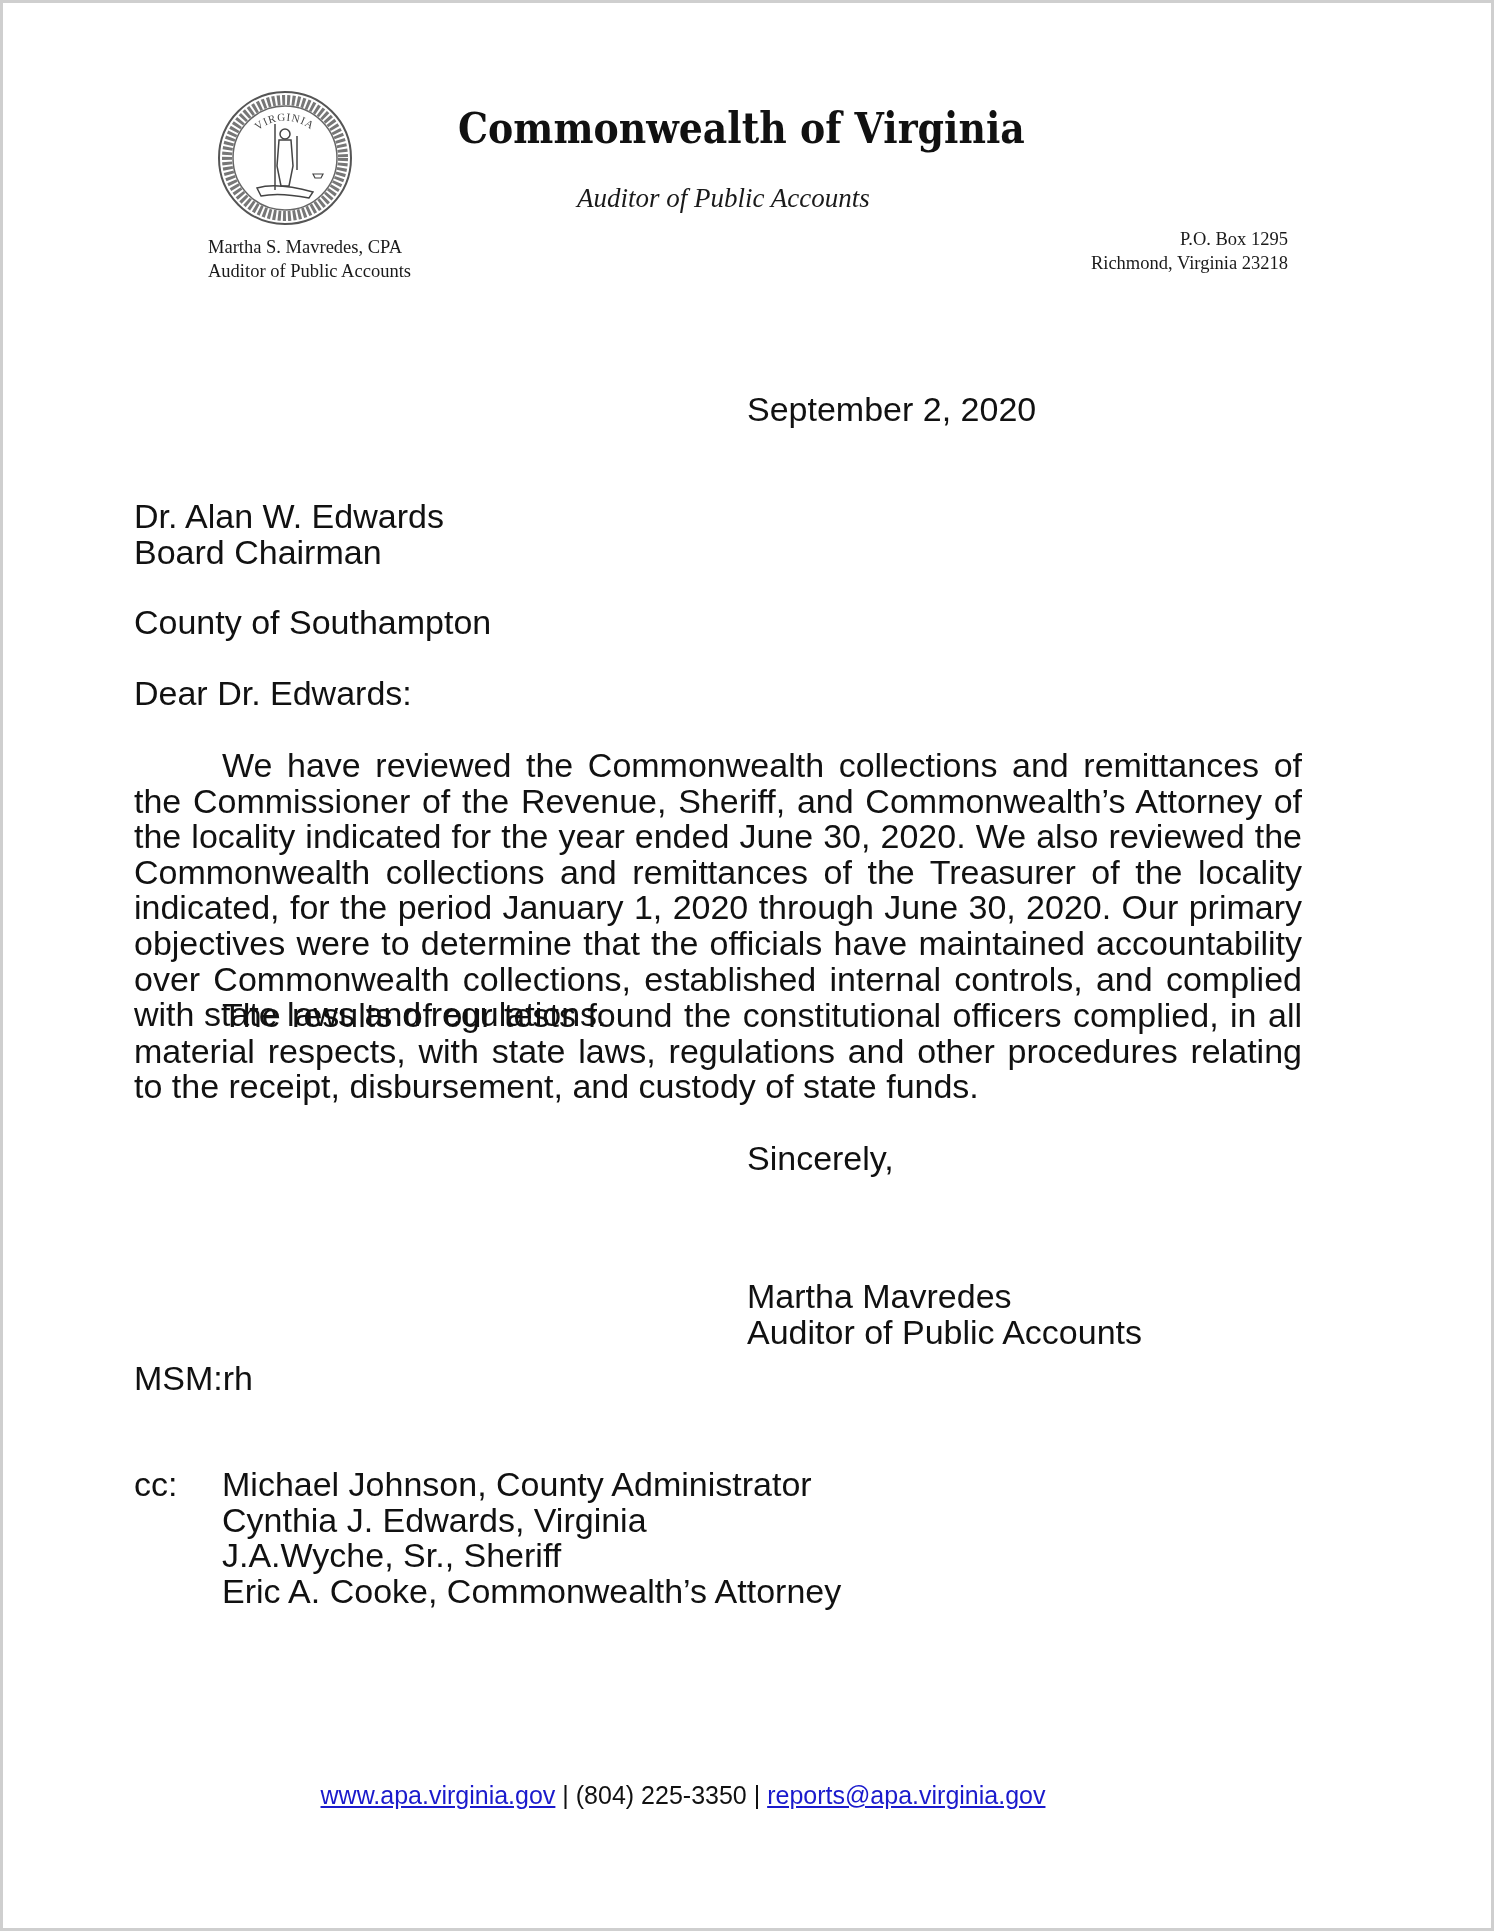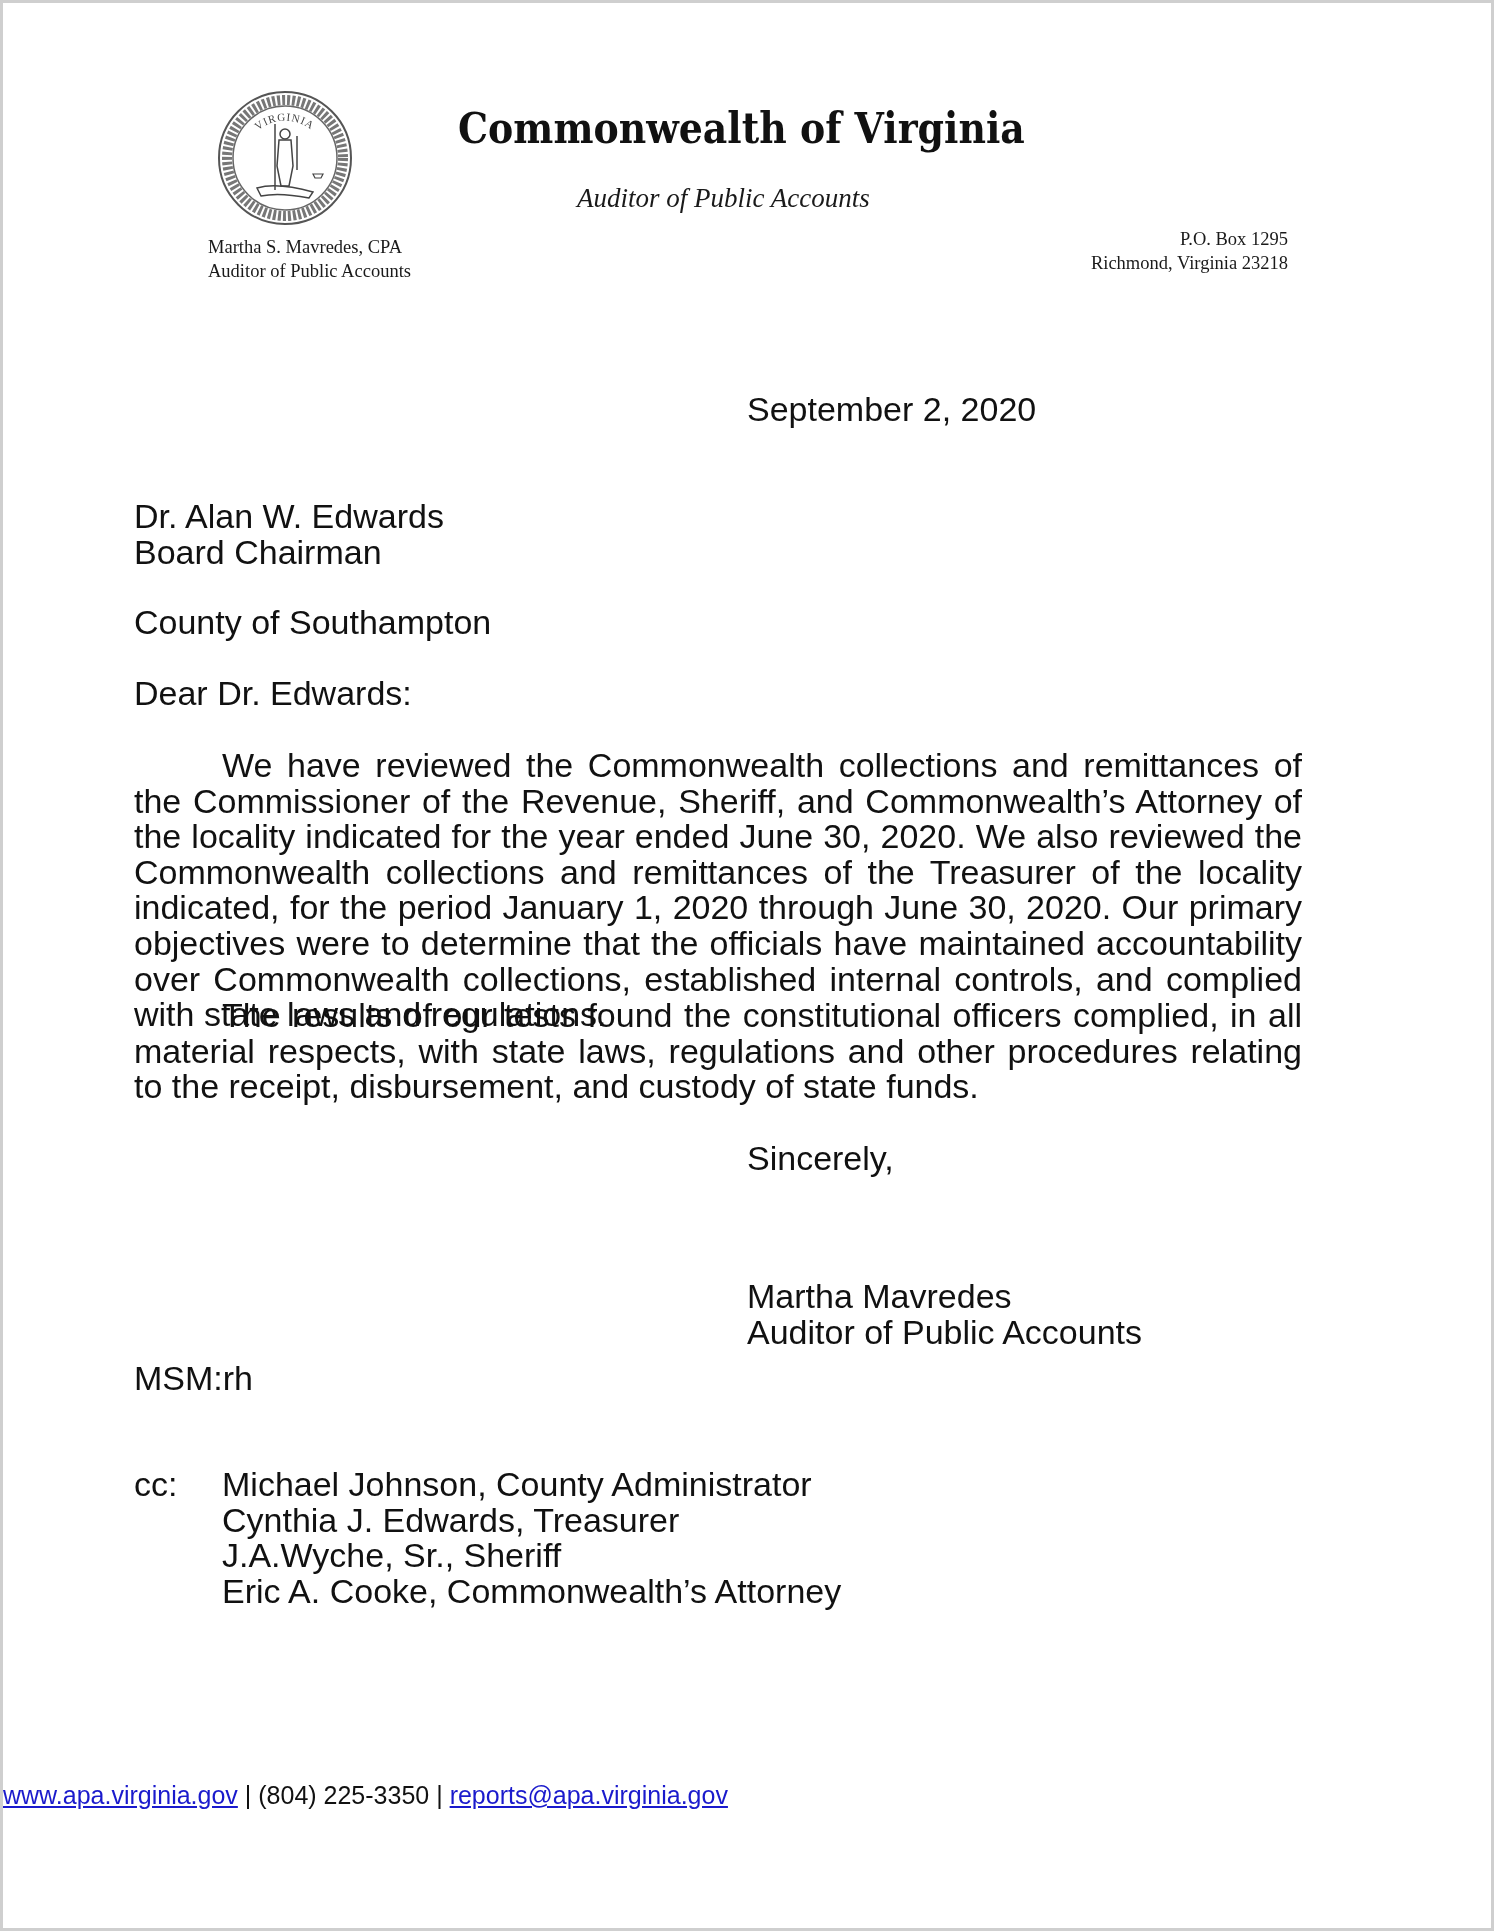--- a/index.html
+++ b/index.html
@@ -90,26 +90,26 @@
   <div class="abs sans body-text" style="left:744px; top:1276px;">
     <div>Martha Mavredes</div>
     <div>Auditor of Public Accounts</div>
   </div>
 
   <div class="abs sans body-text" style="left:131px; top:1358px;">MSM:rh</div>
 
   <div class="cc-label sans body-text" style="top:1464px;">cc:</div>
   <div class="cc-list sans body-text" style="top:1464px;">
     <div>Michael Johnson, County Administrator</div>
-    <div>Cynthia J. Edwards, Treasurer</div>
+    <div>Cynthia J. Edwards, Virginia</div>
     <div>J.A.Wyche, Sr., Sheriff</div>
     <div>Eric A. Cooke, Commonwealth’s Attorney</div>
   </div>
 
-  <div class="abs sans footer" style="left:0; width:1360px; top:1778px; text-align:left;">
+  <div class="abs sans footer" style="left:0; width:1360px; top:1778px; text-align:center;">
     <a>www.apa.virginia.gov</a>
     <span class="sep">|</span>
     <span>(804) 225-3350</span>
     <span class="sep">|</span>
     <a>reports@apa.virginia.gov</a>
   </div>
 
 </div>
 
 </body></html>

